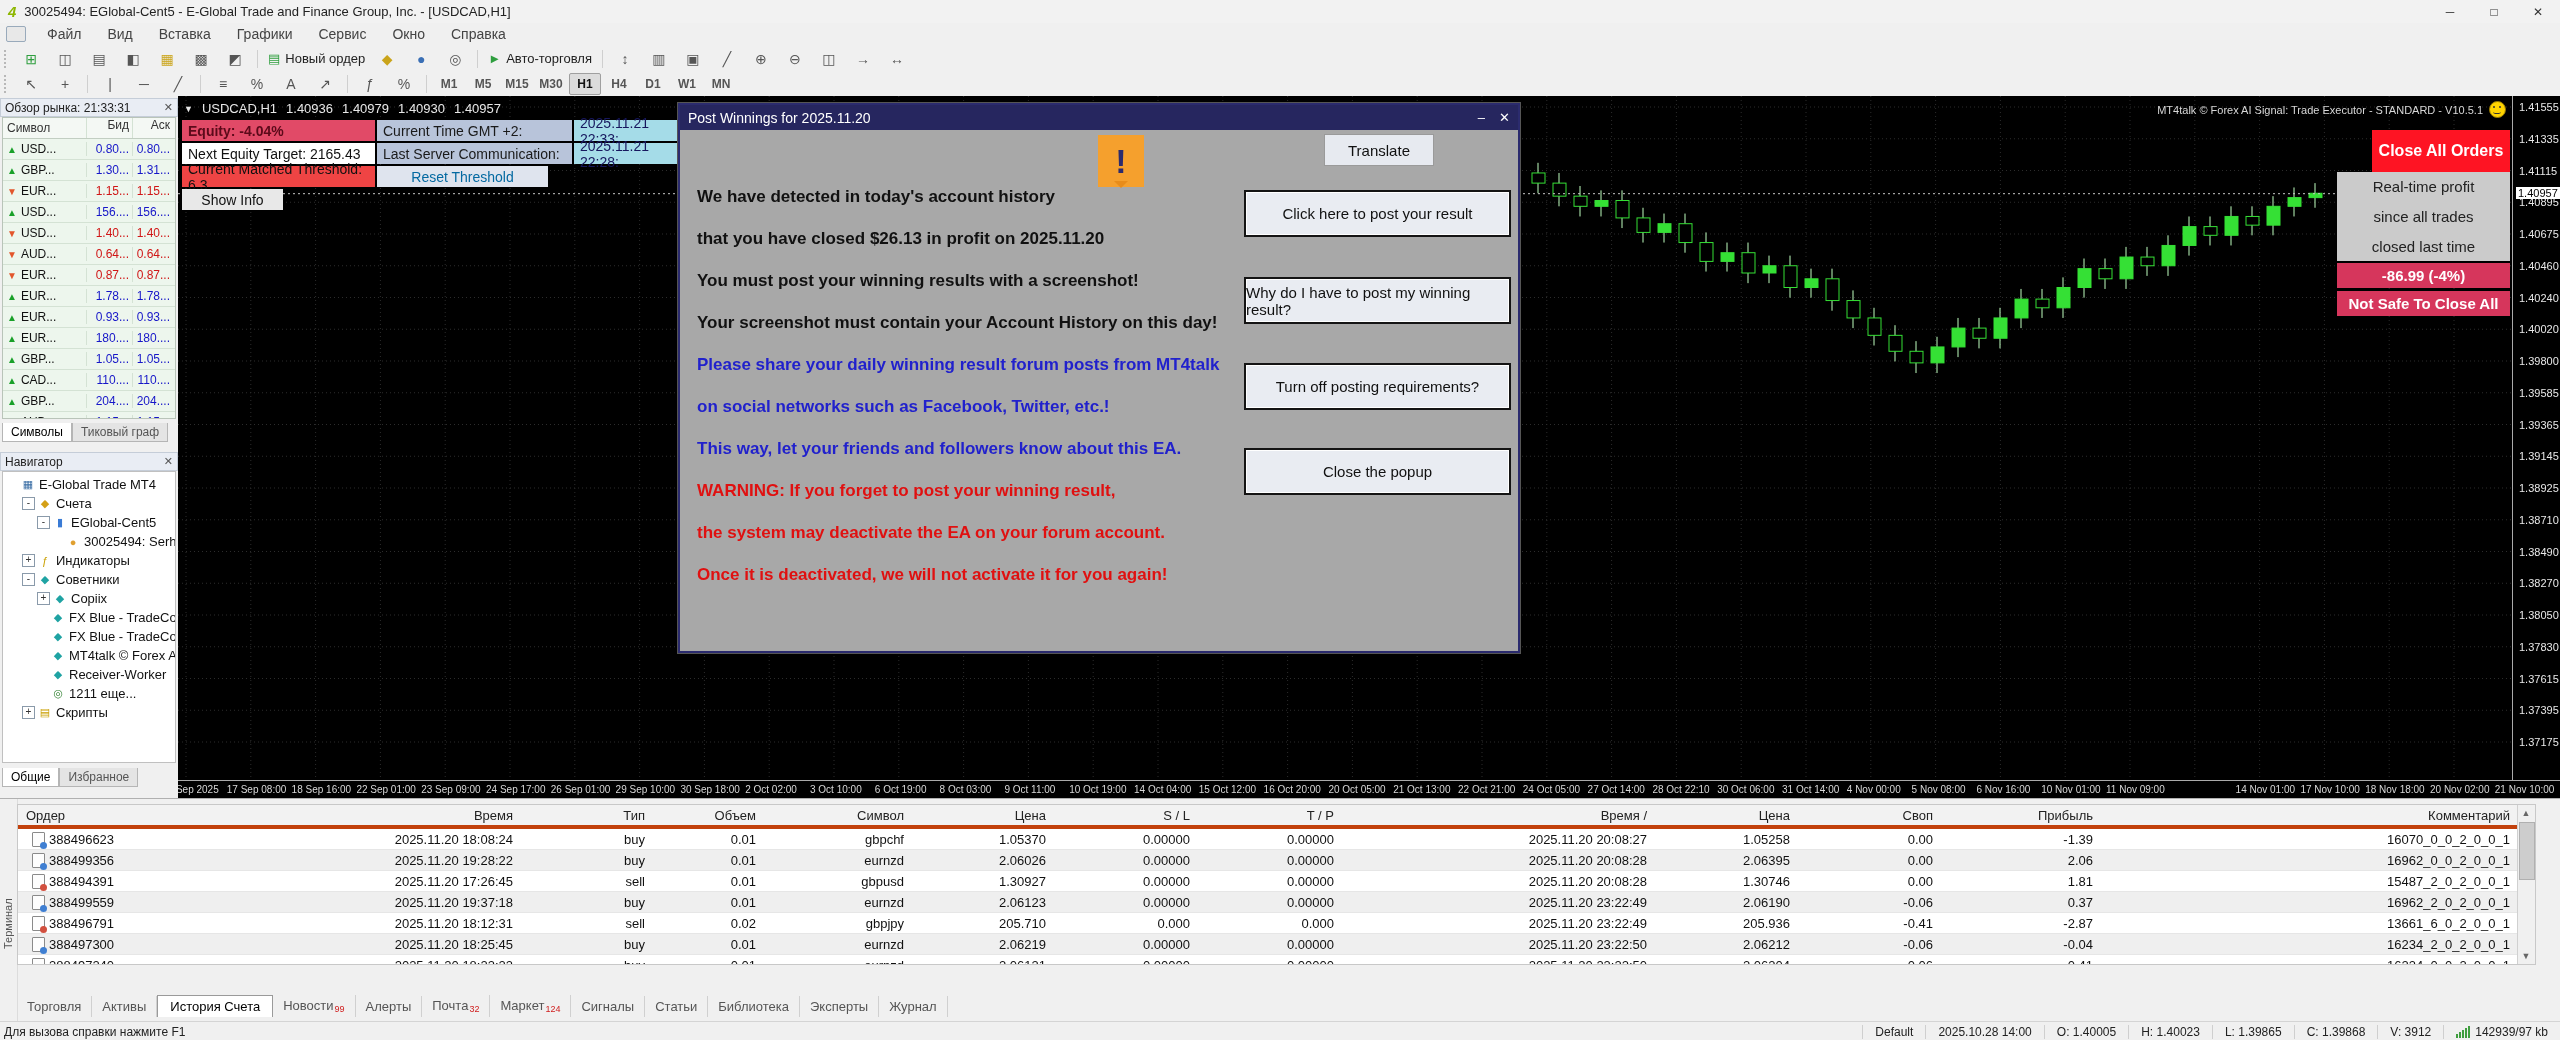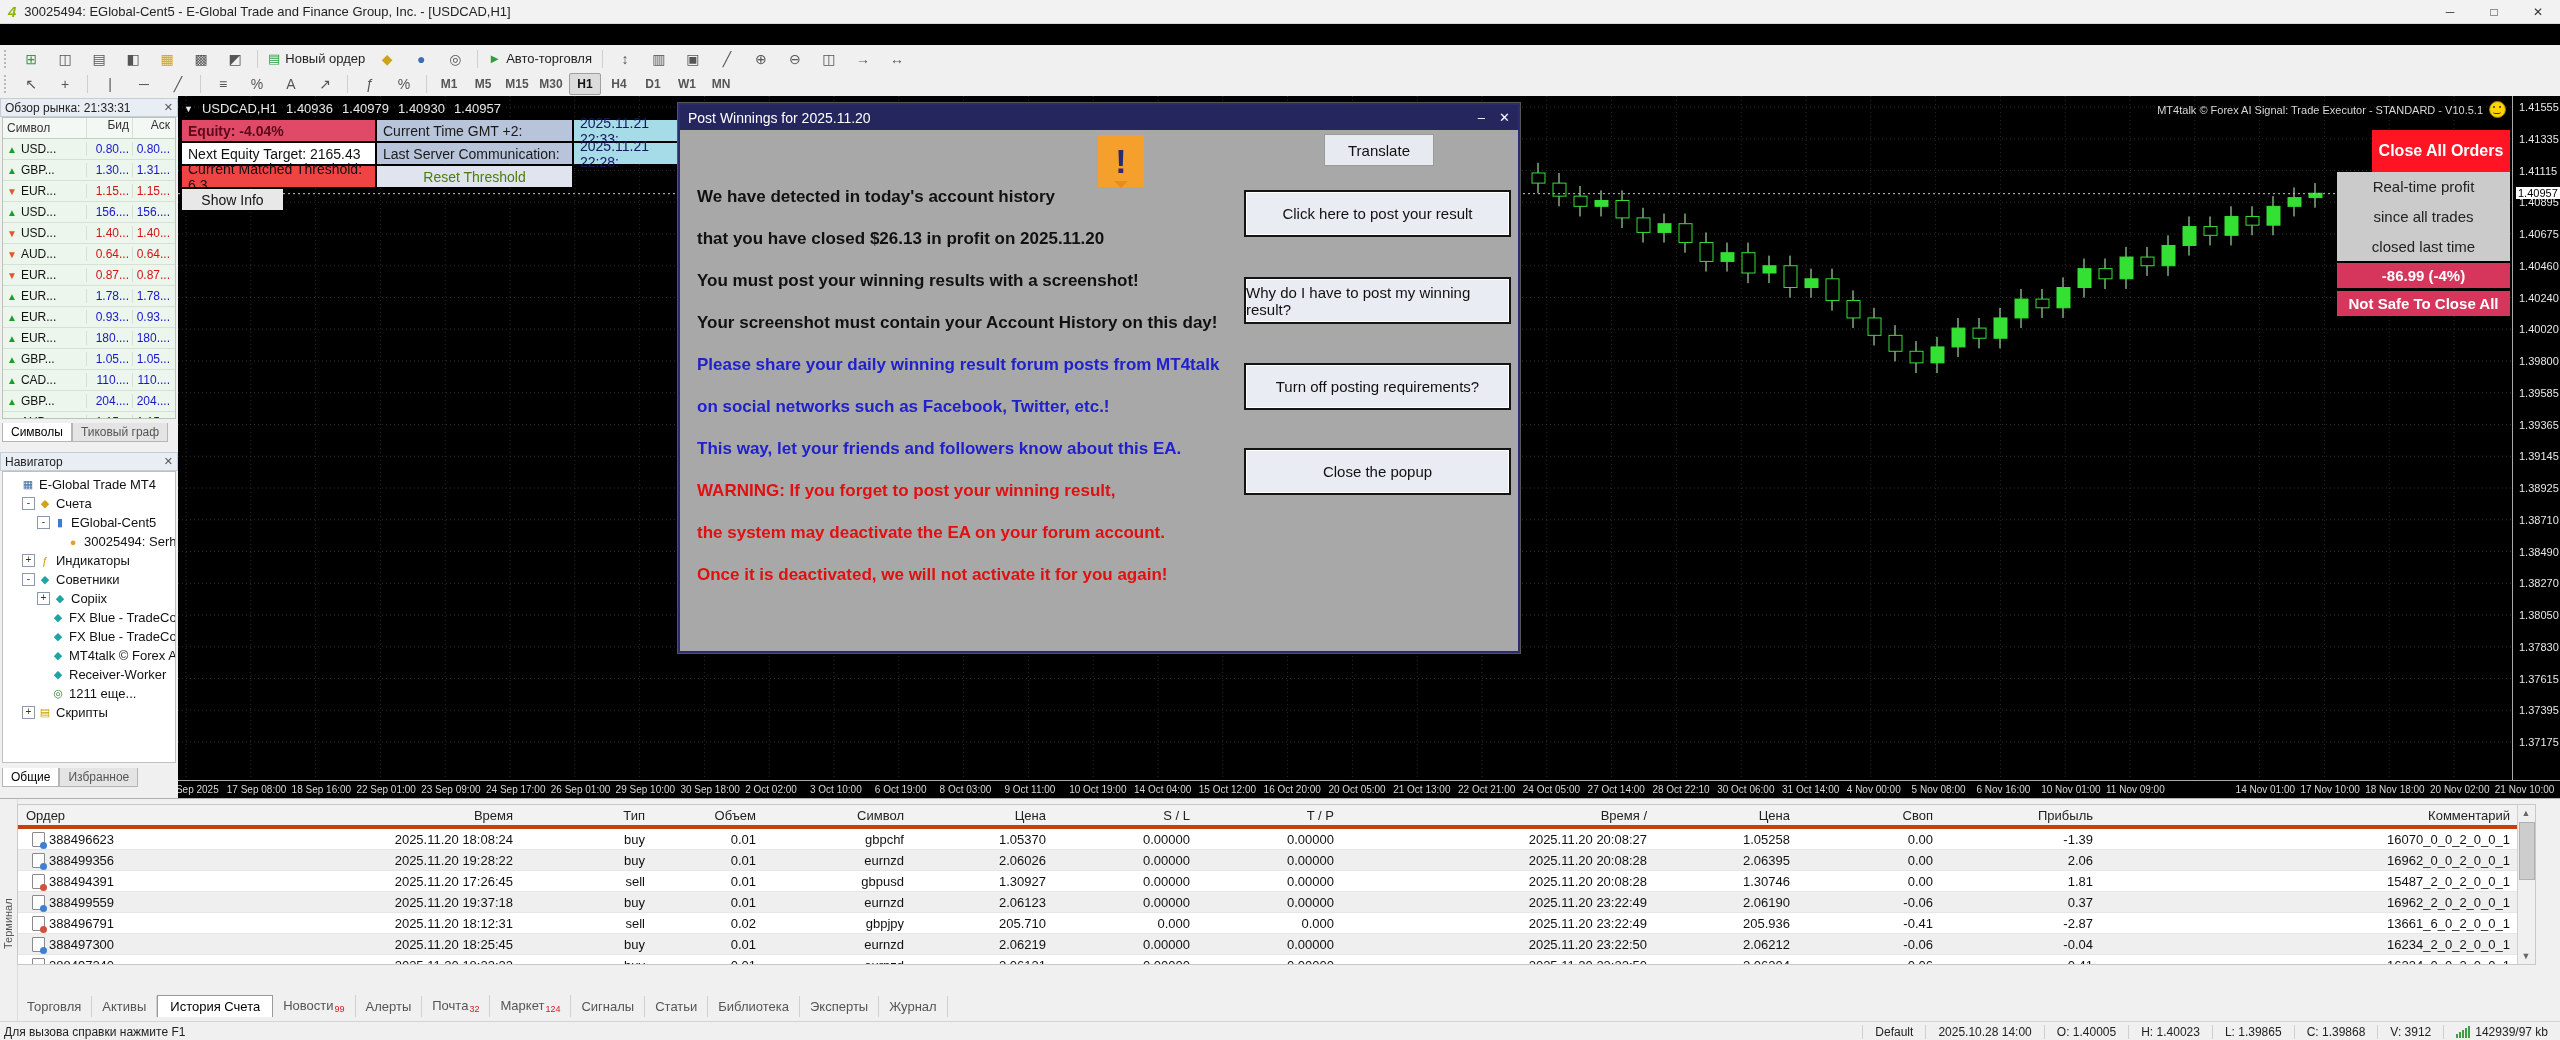--- a/index.html
+++ b/index.html
@@ -127,20 +127,32 @@
   <div class="abs titlebar">
     <span class="logo4" style="margin-left:8px">4</span>
     <span style="margin-left:8px">30025494: EGlobal-Cent5 - E-Global Trade and Finance Group, Inc. - [USDCAD,H1]</span>
     <div class="win-controls">
       <div class="win-btn">─</div>
       <div class="win-btn">□</div>
       <div class="win-btn">✕</div>
     </div>
   </div>
 
+  <div class="abs menubar">
+    <span class="menu-ic"></span>
+    <span id="menu-items" style="display:flex">
+        <span class="menu-item">Файл</span>
+        <span class="menu-item">Вид</span>
+        <span class="menu-item">Вставка</span>
+        <span class="menu-item">Графики</span>
+        <span class="menu-item">Сервис</span>
+        <span class="menu-item">Окно</span>
+        <span class="menu-item">Справка</span>
+      </span>
+  </div>
 
   <div class="abs toolbar" id="toolbar1">
       <span class="grip"></span>
       <div class="tb-btn ic-green">⊞</div>
       <div class="tb-btn ">◫</div>
       <div class="tb-btn ">▤</div>
       <div class="tb-btn ">◧</div>
       <div class="tb-btn ic-gold">▦</div>
       <div class="tb-btn ">▩</div>
       <div class="tb-btn ">◩</div>
@@ -556,21 +568,21 @@
   </div>
 
   <div id="info-panel">
       <div class="abs info-cell" style="left: 182px; top: 120px; width: 193px; background: rgb(225, 74, 103); color: rgb(92, 10, 26); font-weight: bold;">Equity: -4.04%</div>
       <div class="abs info-cell" style="left: 377px; top: 120px; width: 195px; background: rgb(184, 196, 218); color: rgb(26, 26, 26);">Current Time GMT +2:</div>
       <div class="abs info-cell" style="left: 574px; top: 120px; width: 103px; background: rgb(165, 220, 232); color: rgb(23, 23, 94);">2025.11.21 22:33:</div>
       <div class="abs info-cell" style="left: 182px; top: 143px; width: 193px; background: rgb(255, 255, 255); color: rgb(17, 17, 17);">Next Equity Target: 2165.43</div>
       <div class="abs info-cell" style="left: 377px; top: 143px; width: 195px; background: rgb(184, 196, 218); color: rgb(26, 26, 26);">Last Server Communication:</div>
       <div class="abs info-cell" style="left: 574px; top: 143px; width: 103px; background: rgb(165, 220, 232); color: rgb(23, 23, 94);">2025.11.21 22:28:</div>
       <div class="abs info-cell" style="left: 182px; top: 166px; width: 193px; background: #ef4444; color: rgb(17, 17, 17);">Current Matched Threshold: 6.3</div>
-      <div class="abs info-cell" style="left: 377px; top: 166px; width: 195px; background: rgb(223, 228, 238); color: #4d7c0f; justify-content: center;">Reset Threshold</div>
+      <div class="abs info-cell" style="left: 377px; top: 166px; width: 171px; background: rgb(223, 228, 238); color: #0369a1; justify-content: center;">Reset Threshold</div>
       <div class="abs info-cell" style="left: 182px; top: 189px; width: 101px; background: rgb(232, 232, 232); color: rgb(17, 17, 17); justify-content: center;">Show Info</div>
     </div>
 
   <div id="right-overlay">
       <div class="abs ro-btn" style="left: 2372px; top: 130px; width: 138px; height: 42px; background: rgb(254, 20, 35); color: rgb(255, 255, 255); font-size: 16px; z-index: 20;">Close All Orders</div>
       <div class="abs" style="left: 2337px; top: 172px; width: 173px; height: 89px; background: rgb(203, 203, 203); color: rgb(34, 34, 34); z-index: 20; display: flex; flex-direction: column; justify-content: space-around; align-items: center; font-size: 15px;">
         <span>Real-time profit</span>
         <span>since all trades</span>
         <span>closed last time</span>
       </div>

